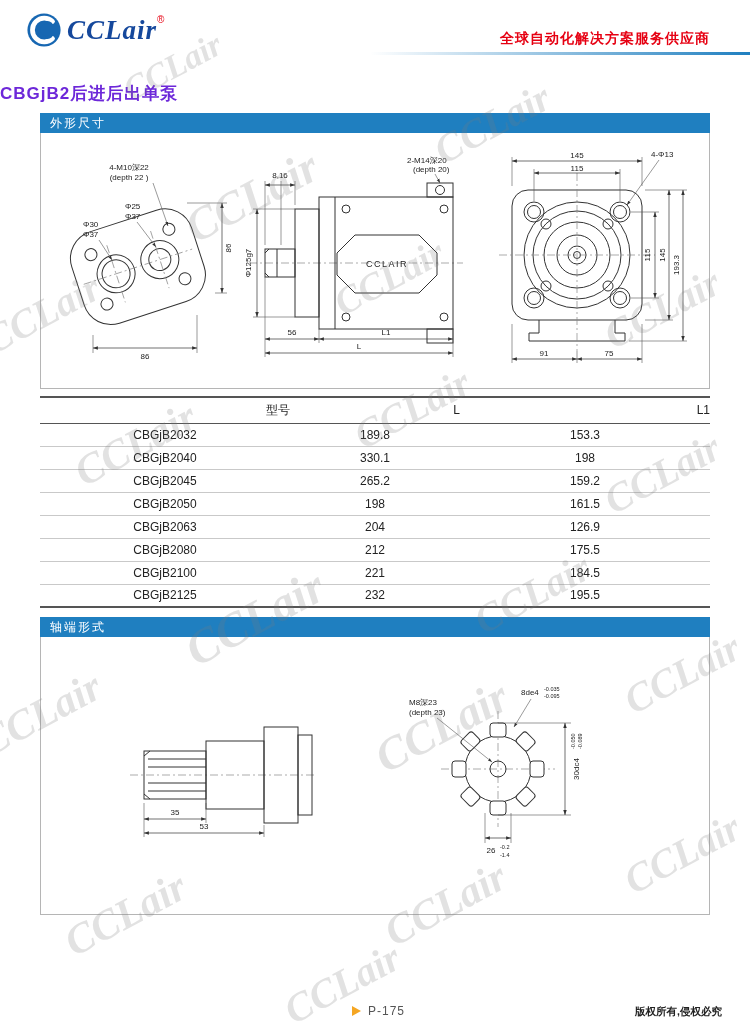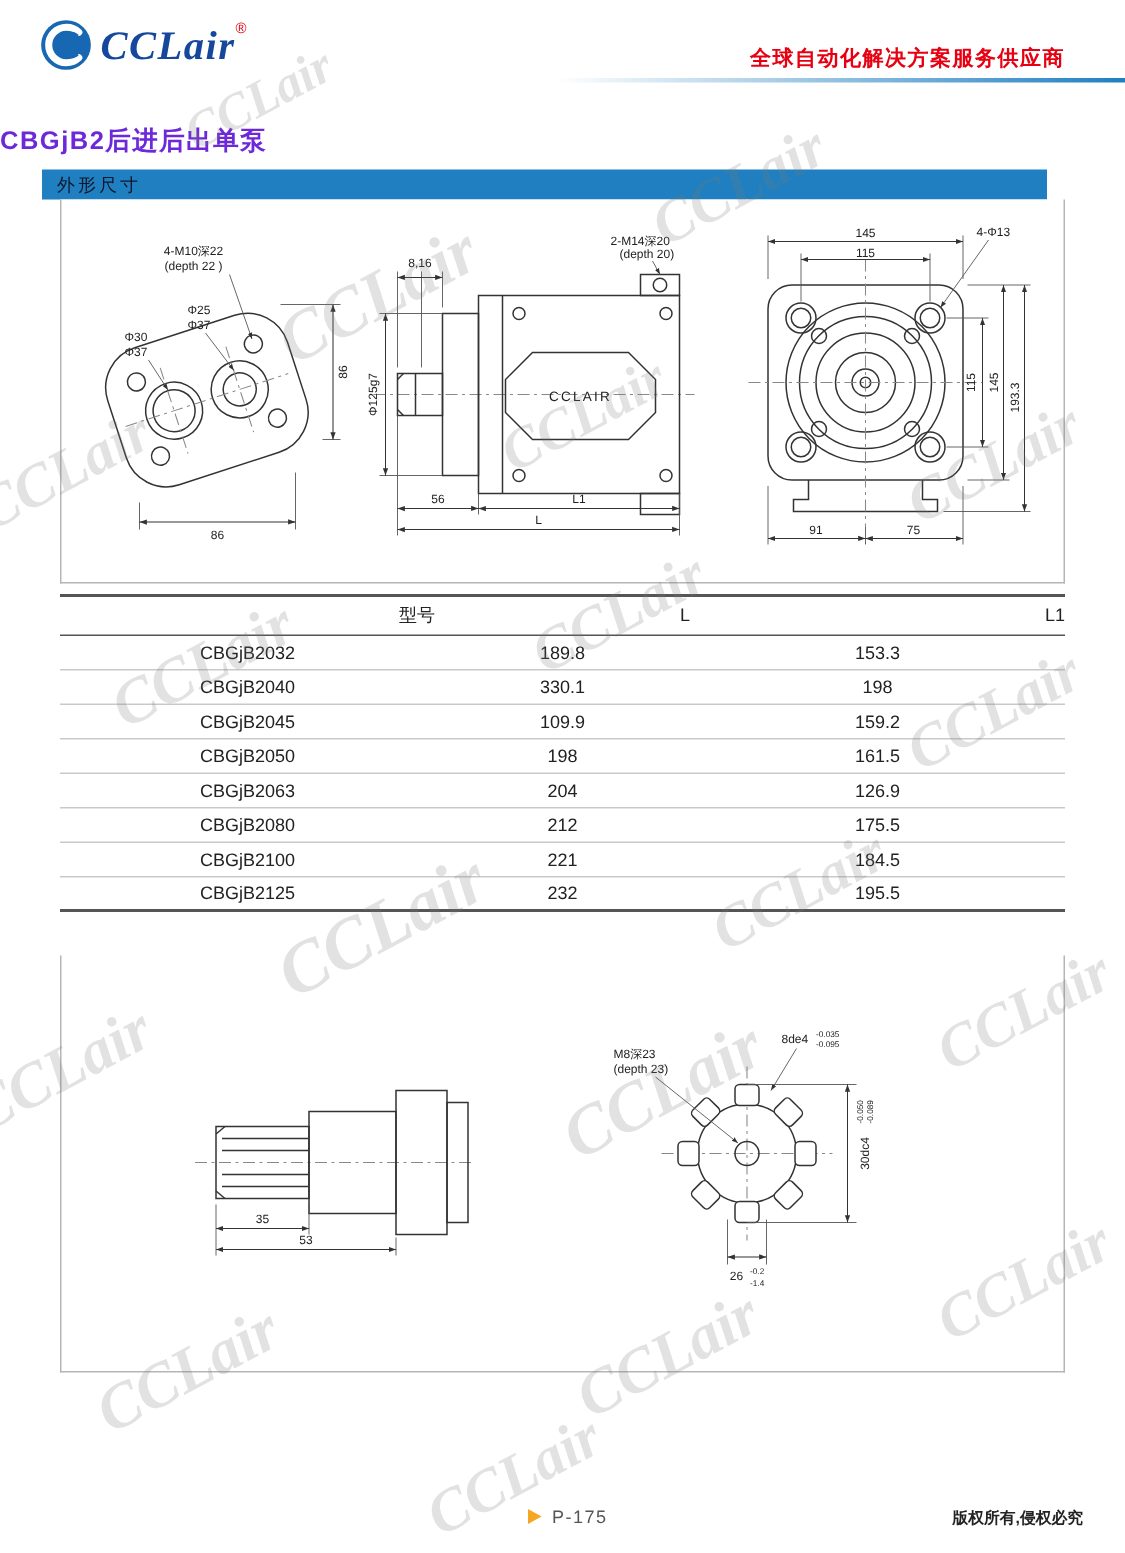--- a/index.html
+++ b/index.html
@@ -11,21 +11,21 @@
   .hdr{position:absolute;top:0;left:0;right:0;height:62px}
   .logo{position:absolute;left:26px;top:12px;display:flex;align-items:flex-start}
   .logo-mark{width:36px;height:36px}
   .logo-text{font-family:"Liberation Serif",serif;font-weight:bold;font-style:italic;font-size:27px;color:#15489c;letter-spacing:1px;margin-left:5px;line-height:36px}
   .logo-reg{color:#e60012;font-size:10px;margin-top:2px}
   .tagline{position:absolute;right:40px;top:30px;color:#e60012;font-size:14px;font-weight:bold;letter-spacing:1px}
   .hdr-rule{position:absolute;right:0;top:52px;width:380px;height:3px;background:linear-gradient(90deg,rgba(31,127,192,0),#1f7fc0)}
 
   .title{position:absolute;top:82px;left:0;right:0;text-align:left;font-size:17px;font-weight:bold;color:#6d28d9;letter-spacing:1px}
 
-  .section-bar{position:absolute;left:28px;width:670px;height:20px;background:#1f7fc0;color:#0f172a;font-size:12px;line-height:20px;padding-left:10px;letter-spacing:2px}
+  .section-bar{position:absolute;left:40px;width:670px;height:20px;background:#1f7fc0;color:#ffffff;font-size:12px;line-height:20px;padding-left:10px;letter-spacing:2px}
   #bar1{top:113px}
   #bar2{top:617px}
 
   .panel{position:absolute;left:40px;width:670px;border:1px solid #b5b5b5;border-top:none;background:#fff}
   #panel1{top:133px;height:256px}
   #panel2{top:637px;height:278px}
 
   
   .draw{position:absolute;overflow:visible}
   .draw text{font-family:"Liberation Sans",sans-serif;font-size:8px;fill:#222}
@@ -249,21 +249,21 @@
           <td>189.8</td>
           <td>153.3</td>
         </tr>
         <tr>
           <td>CBGjB2040</td>
           <td>330.1</td>
           <td>198</td>
         </tr>
         <tr>
           <td>CBGjB2045</td>
-          <td>109.9</td>
+          <td>265.2</td>
           <td>159.2</td>
         </tr>
         <tr>
           <td>CBGjB2050</td>
           <td>198</td>
           <td>161.5</td>
         </tr>
         <tr>
           <td>CBGjB2063</td>
           <td>204</td>
@@ -280,20 +280,23 @@
           <td>184.5</td>
         </tr>
         <tr>
           <td>CBGjB2125</td>
           <td>232</td>
           <td>195.5</td>
         </tr>
       </tbody>
   </table>
 
+  <div class="section-bar" id="bar2">
+    <span>轴端形式</span>
+  </div>
 
   <div class="panel" id="panel2">
 
     <svg class="draw" style="left:85px;top:68px" width="195" height="140" viewBox="0 0 195 140">
       <defs>
           <marker id="aH" markerWidth="8" markerHeight="7" refX="7" refY="3" orient="auto-start-reverse">
             <path d="M0,0.5 L7,3 L0,5.5 Z" fill="#333"></path>
           </marker>
         </defs>
       <line class="cl" x1="4" y1="70" x2="190" y2="70"></line>

